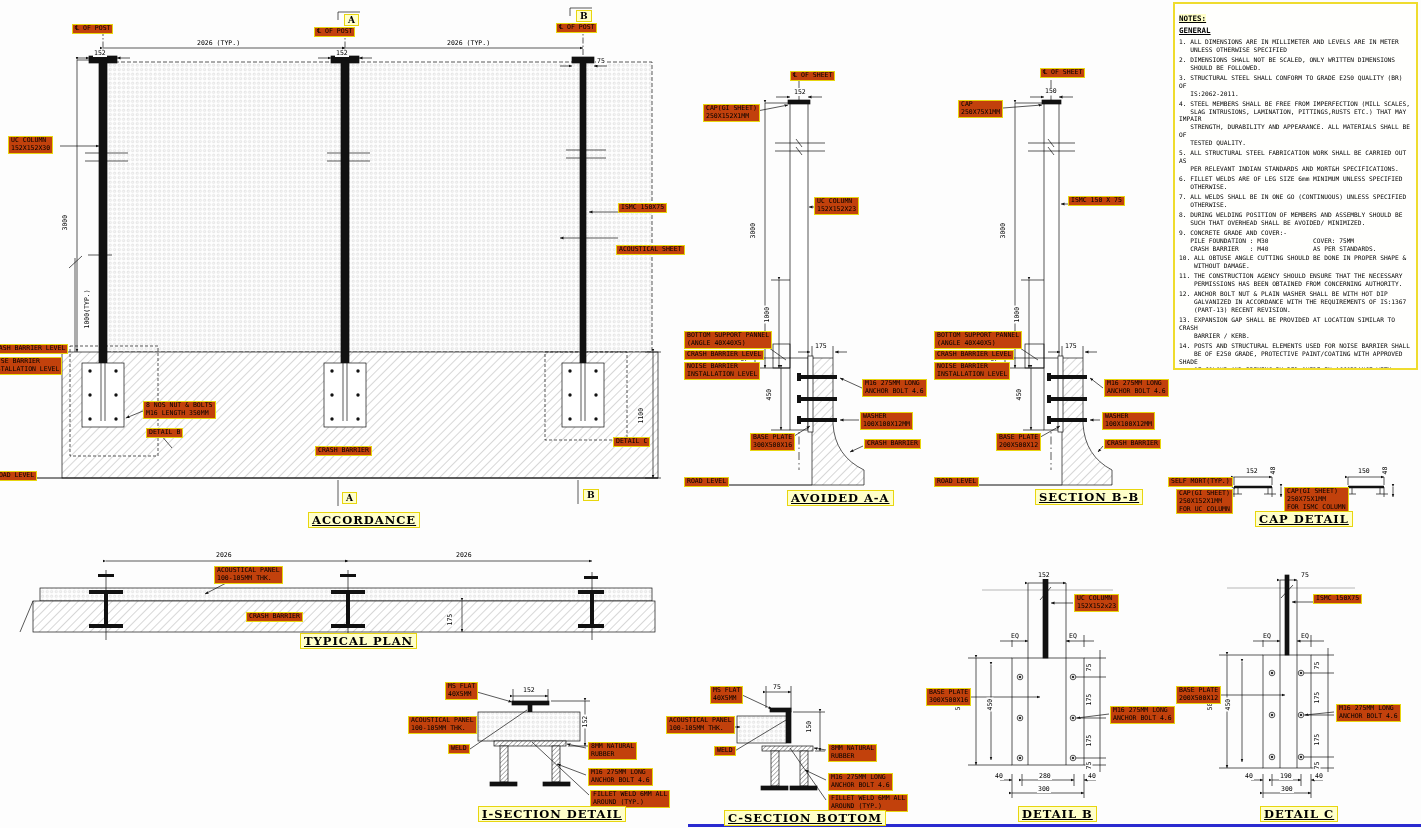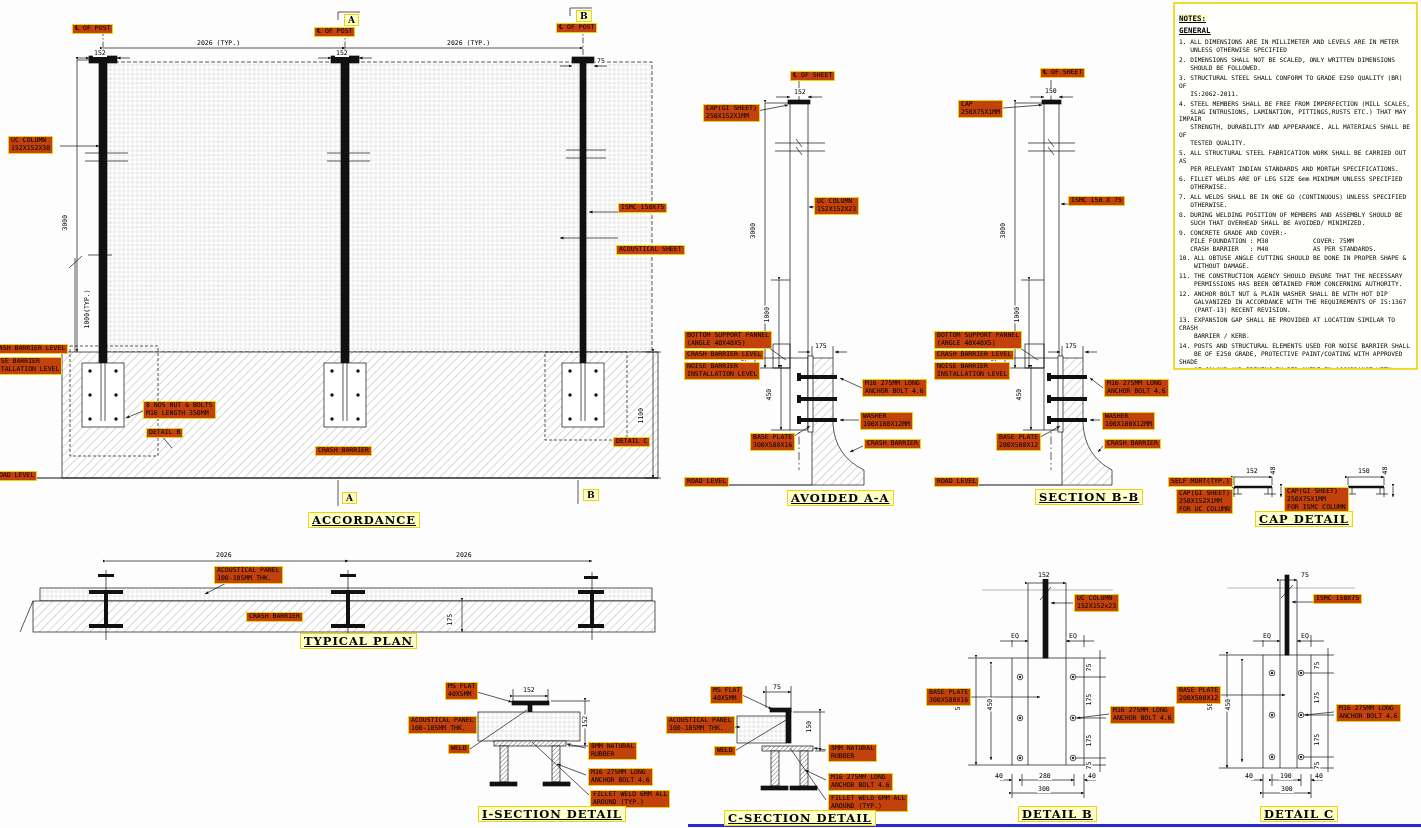--- a/index.html
+++ b/index.html
@@ -548,21 +548,21 @@
 <div class="lbl" style="left:666px;top:716px">ACOUSTICAL PANEL
 100-105MM THK.</div>
 <div class="dim vdim" style="left:812px;top:727px">150</div>
 <div class="lbl" style="left:714px;top:746px">WELD</div>
 <div class="lbl" style="left:828px;top:744px">8MM NATURAL
 RUBBER</div>
 <div class="lbl" style="left:828px;top:773px">M16 275MM LONG
 ANCHOR BOLT 4.6</div>
 <div class="lbl" style="left:828px;top:794px">FILLET WELD 6MM ALL
 AROUND (TYP.)</div>
-<div class="ttl" style="left:724px;top:810px">C-SECTION DETAIL</div>
+<div class="ttl" style="left:724px;top:810px">C-SECTION BOTTOM</div>
 
 <div class="dim" style="left:1037px;top:572px">152</div>
 <div class="lbl" style="left:1074px;top:594px">UC COLUMN
 152X152x23</div>
 <div class="dim" style="left:1010px;top:633px">EQ</div>
 <div class="dim" style="left:1068px;top:633px">EQ</div>
 <div class="lbl" style="left:926px;top:688px">BASE PLATE
 300X500X16</div>
 <div class="dim vdim" style="left:961px;top:705px">500</div>
 <div class="dim vdim" style="left:993px;top:705px">450</div>

